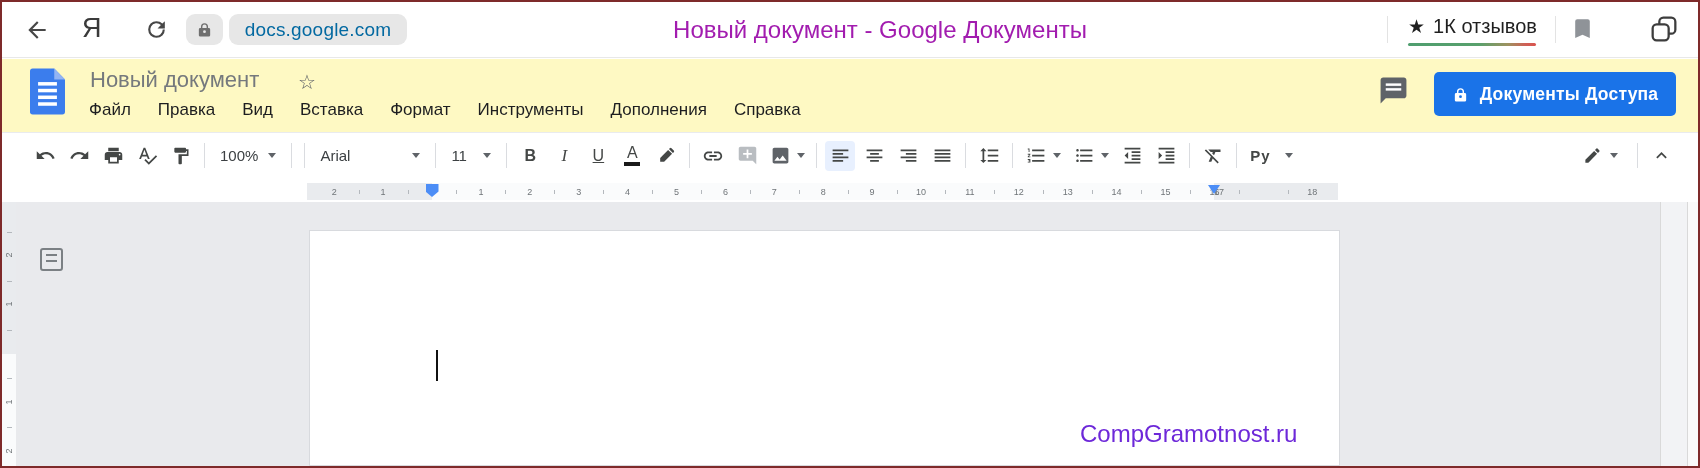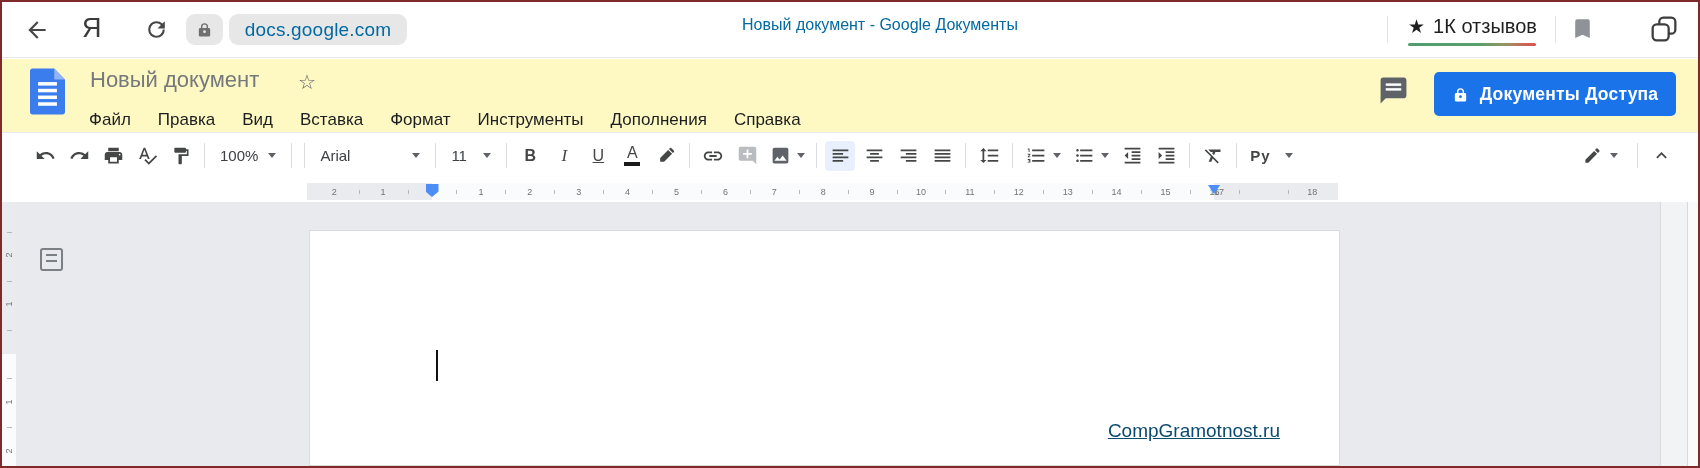--- a/index.html
+++ b/index.html
@@ -9,33 +9,33 @@
     border:2px solid #7e2a2a; background:#fff; overflow:hidden;
     font-family:"Liberation Sans","DejaVu Sans",sans-serif; color:#202124;
   }
   
   .browser-bar { position:absolute; left:0; top:0; right:0; height:56px; background:#fff; border-bottom:1px solid #e8e8e8; }
   .bb-item { position:absolute; display:flex; align-items:center; justify-content:center; }
   .yandex-logo { left:80px; top:11px; font-size:27px; color:#3a3a3a; }
   .pill { background:#e7e7e7; border-radius:9px; height:31px; top:12px; display:flex; align-items:center; justify-content:center; }
   .lock-pill { left:184px; width:37px; }
   .url-pill { left:227px; width:178px; font-size:19px; color:#0369a1; letter-spacing:.2px; }
-  .bb-title { position:absolute; left:50%; top:14px; transform:translateX(-50%); margin-left:30px; font-size:16px; color:#0369a1; white-space:nowrap; }
+  .bb-title { position:absolute; left:50%; top:14px; transform:translateX(-50%); margin-left:30px; font-size:24px; color:#a21caf; white-space:nowrap; }
   .bb-sep { position:absolute; top:14px; width:1px; height:27px; background:#e3e3e3; }
   .rating { position:absolute; left:1406px; top:13px; display:flex; align-items:center; gap:8px; font-size:20px; color:#1f1f1f; }
   .rating-star { font-size:19px; }
   .rating-bar { position:absolute; left:1406px; top:41px; width:128px; height:3px; border-radius:2px;
     background:linear-gradient(90deg,#4f9e6f 0%,#58a06c 55%,#9d9260 78%,#cf5f56 92%,#d9544e 100%); }
   
   .docs-header { position:absolute; left:0; top:57px; right:0; height:73px; background:#fef9c3; }
   .docs-icon { position:absolute; left:28px; top:9px; }
   .doc-title { position:absolute; left:88px; top:8px; font-size:22px; color:#75797d; }
   .title-star { position:absolute; left:296px; top:11px; font-size:20px; color:#5f6368; }
   .menubar { position:absolute; left:87px; top:41px; display:flex; gap:27px; font-size:17px; color:#1d1e20; }
-  .menu-item { cursor:default;margin-top:10px; }
+  .menu-item { cursor:default; }
   .comment-btn { position:absolute; left:1376px; top:16px; }
   .share-btn { position:absolute; left:1432px; top:13px; width:242px; height:44px; background:#1a73e8; border-radius:5px;
     display:flex; align-items:center; justify-content:center; gap:11px; color:#fff; font-size:17.5px; font-weight:700; letter-spacing:.2px; }
   
   .toolbar { position:absolute; left:0; top:130px; right:0; height:46px; background:#fff;
     border-top:1px solid #e9ebee; display:flex; align-items:center; padding:0 20px 0 26px; }
   .tb-btn { min-width:30px; height:30px; border-radius:4px; display:flex; align-items:center; justify-content:center; margin:0 2px; }
   .tb-btn.active { background:#e8f0fe; }
   .tb-btn svg { fill:#444746; }
   .tb-sep { width:1px; height:25px; background:#dadce0; margin:0 6px; flex:none; }
@@ -64,21 +64,21 @@
   .v-ruler { position:absolute; left:0; top:0; bottom:0; width:14px; background:#e9ebee; }
   .v-ruler-content { position:absolute; left:0; right:0; background:#fafbfc; }
   .v-number { position:absolute; left:0; width:14px; text-align:center; transform:rotate(-90deg); font-size:9px; color:#6f7478; }
   .v-tick { position:absolute; left:5px; width:5px; height:1px; background:#b4b8bd; }
   .outline-btn { position:absolute; left:38px; top:46px; width:23px; height:23px; border:2px solid #7b8084; border-radius:3px; }
   .outline-btn .lines { position:absolute; inset:4px;
     background:repeating-linear-gradient(#7b8084 0 2px, transparent 2px 6px); }
   .page { position:absolute; left:307px; top:28px; width:1031px; height:236px; background:#fff; border:1px solid #d8dade; }
   .cursor { position:absolute; left:434px; top:148px; width:2px; height:31px; background:#111; animation:blink 1.2s step-end infinite; }
   @keyframes blink { 0%,60%{opacity:1} 61%,100%{opacity:0} }
-  .watermark { position:absolute; left:1078px; top:218px; width:200px; text-align:right; font-size:19px; color:#0c4a6e;text-decoration:underline; }
+  .watermark { position:absolute; left:1078px; top:218px; width:200px; text-align:right; font-size:24px; color:#6d28d9; }
   .scroll-track { position:absolute; right:10px; top:0; bottom:0; width:28px; background:#f2f3f5; border-left:1px solid #d9d9d9; border-right:1px solid #d9d9d9; }
   .right-gutter { position:absolute; right:0; top:0; bottom:0; width:10px; background:#fafafa; }
 </style>
 </head>
 <body>
 
 <div class="screen">
 
   <div class="browser-bar">
     <div class="bb-item" style="left:22px;top:15px;">

